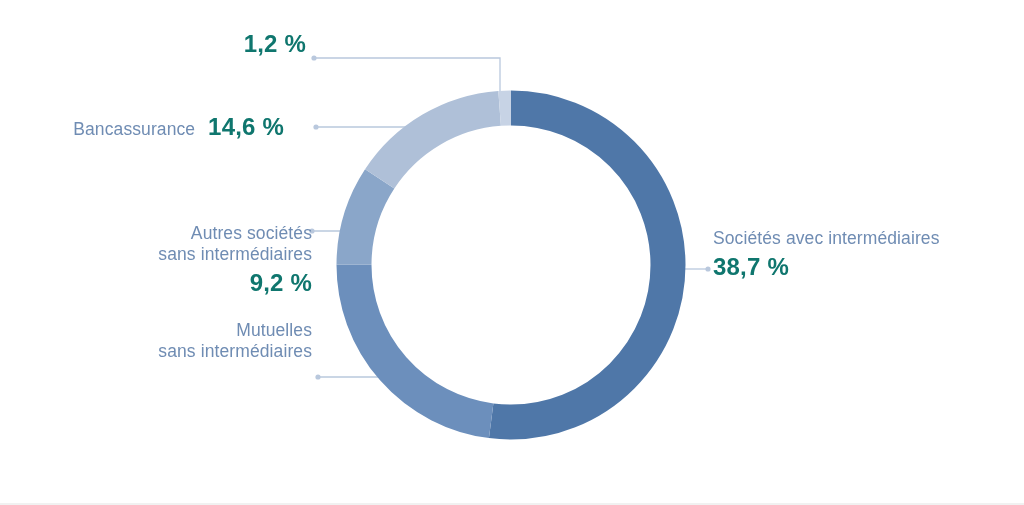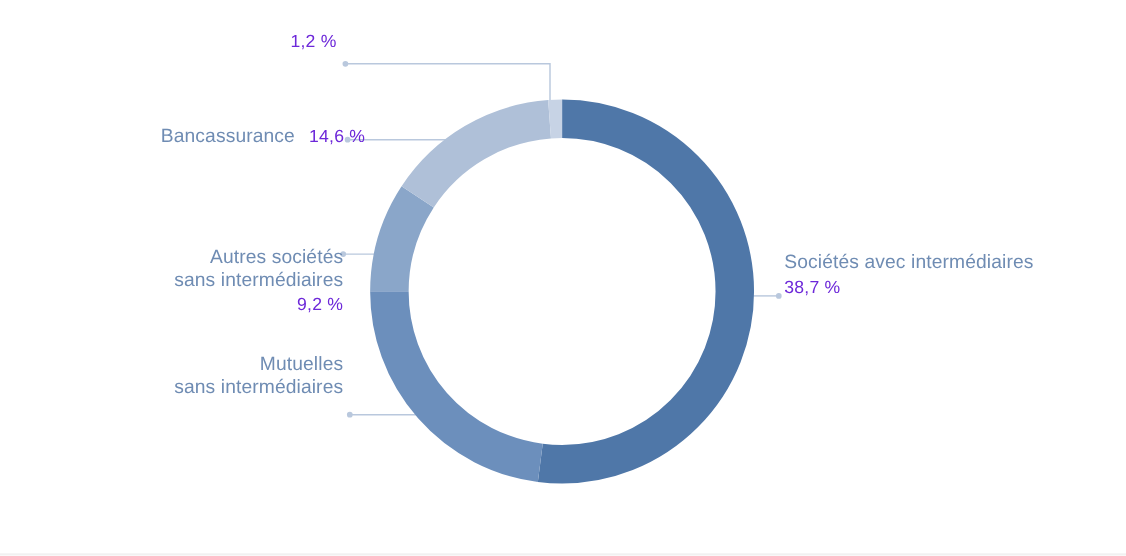--- a/index.html
+++ b/index.html
@@ -39,39 +39,39 @@
     font-size: 17.5px;
     white-space: nowrap;
   }
   .label .title {
     display: block;
     color: #6f8cb3;
     font-weight: 400;
     letter-spacing: 0.1px;
   }
   .label .pct {
-    color: #6d28d9;
-    font-weight: 400;
-    font-size: 16px;
+    color: #0f766e;
+    font-weight: 700;
+    font-size: 24px;
     letter-spacing: 0.2px;
   }
 
   .label.right-side { text-align: left; }
   .label.left-side  { text-align: right; }
 
   
   #label-assurances-directes {
     right: 718px;
     top: 28px;
     text-align: right;
   }
   #label-assurances-directes .pct { display: block; margin-top: 2px; }
 
   #label-bancassurance {
-    right: 692px;
+    right: 740px;
     top: 113px;
     text-align: right;
   }
   #label-bancassurance .title { display: inline; }
   #label-bancassurance .pct { display: inline; margin-left: 8px; }
 
   #label-autres-societes {
     right: 712px;
     top: 223px;
     text-align: right;

